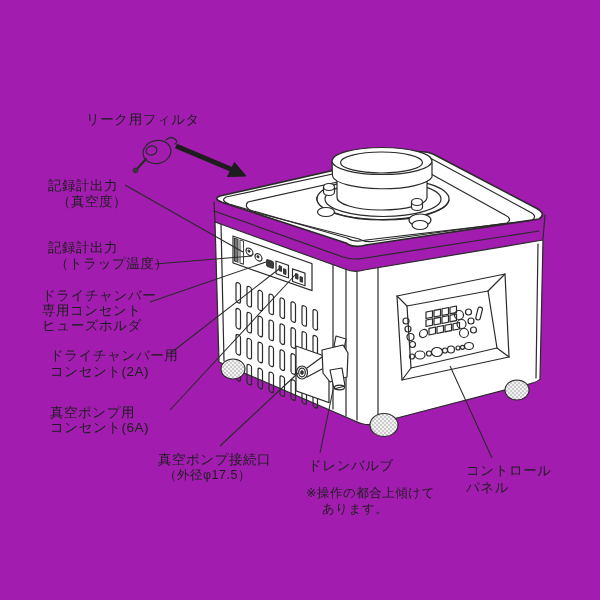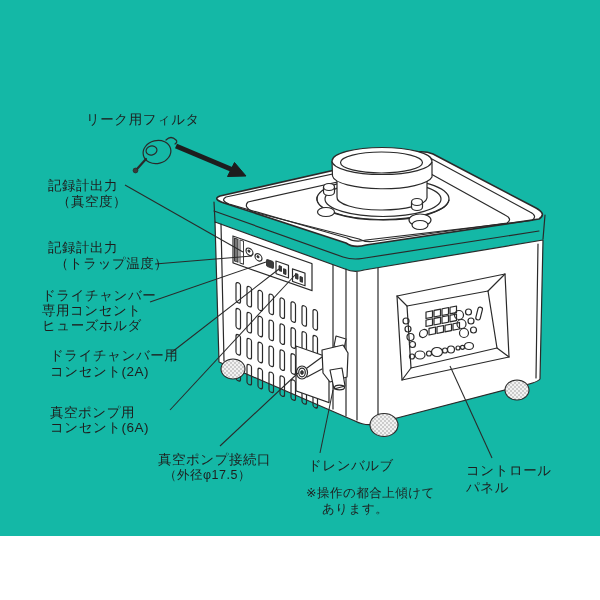--- a/index.html
+++ b/index.html
@@ -1,16 +1,16 @@
 <!DOCTYPE html>
 <html><head>
 <meta charset="utf-8">
 <style>
   html,body{margin:0;padding:0;background:#ffffff;}
-  .stage{position:relative;width:600px;height:536px;background:#14b8a6;overflow:hidden;text-align:right;}
+  .stage{position:relative;width:600px;height:600px;background:#a21caf;overflow:hidden;text-align:right;}
   svg{display:block;}
   .ink{stroke:#2a2a2a;fill:none;stroke-width:1.2;stroke-linecap:round;stroke-linejoin:round;}
   .whitefill{fill:#ffffff;stroke:#2a2a2a;stroke-width:1.2;stroke-linejoin:round;}
   .darkfill{fill:#3a3a3a;stroke:#2a2a2a;stroke-width:0.8;}
   .leader{stroke:#2a2a2a;stroke-width:1.05;fill:none;}
   text{font-family:"Liberation Sans","DejaVu Sans",sans-serif;font-size:13.5px;fill:#1e1e1e;letter-spacing:0.5px;}
   text.small{font-size:12.5px;}
 </style>
 </head>
 <body>

